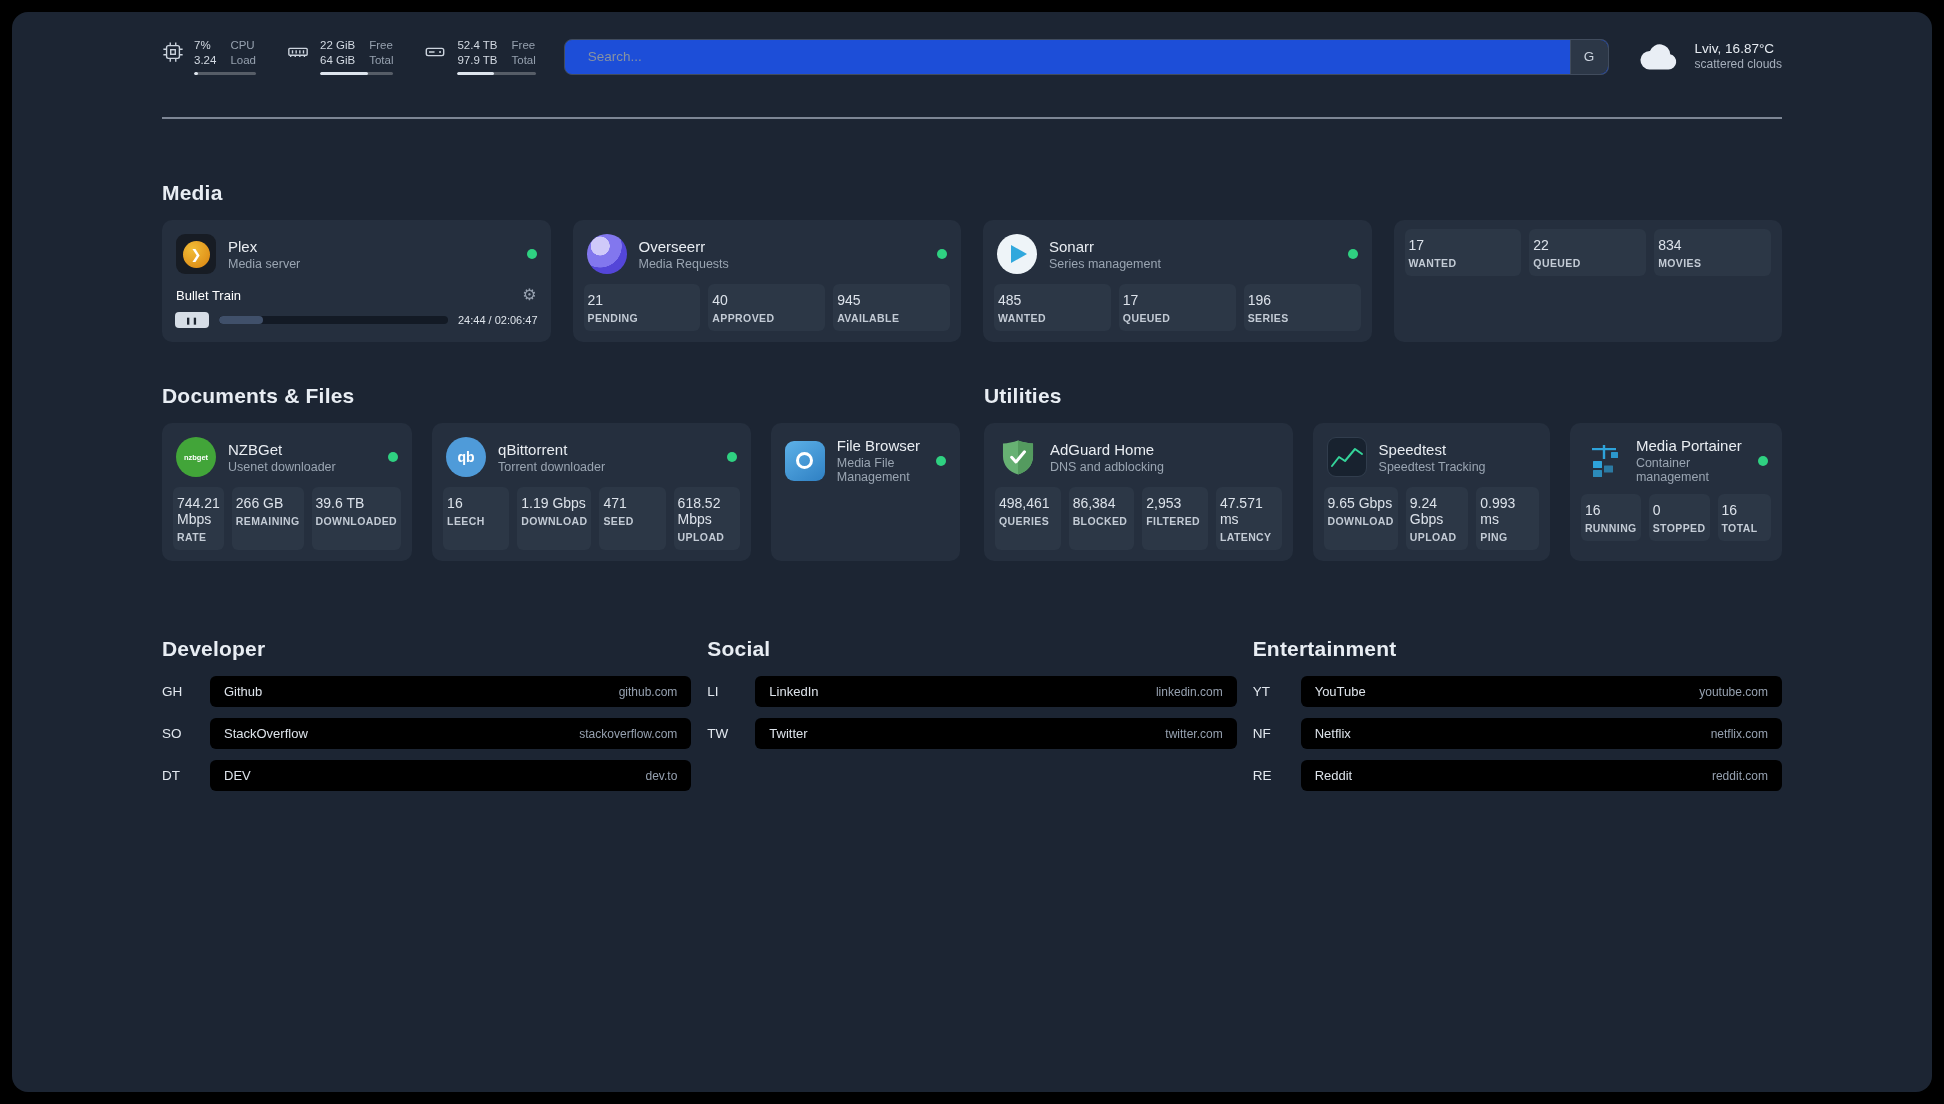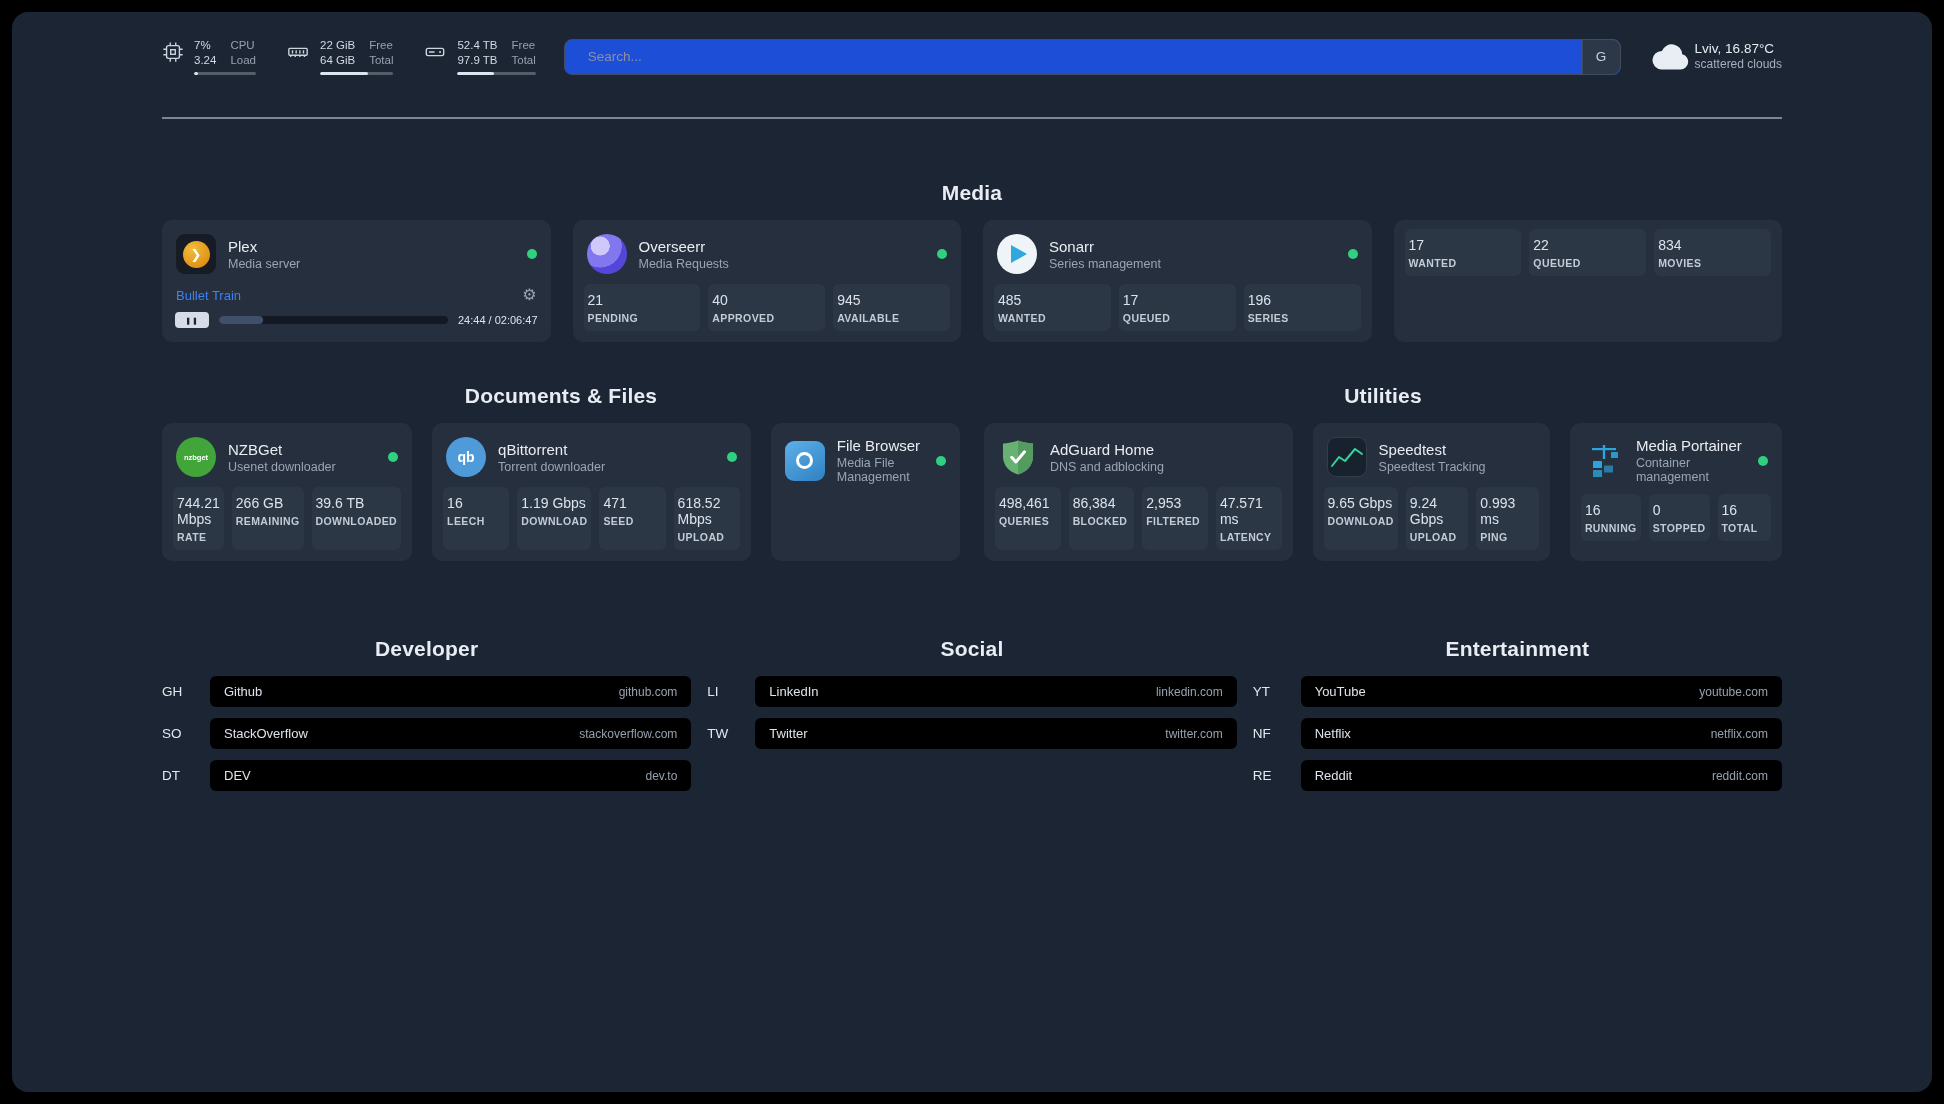--- a/index.html
+++ b/index.html
@@ -21,29 +21,29 @@
 
   .search { position:relative; flex:1; display:flex; }
   .search input { width:100%; height:36px; background:#1d4ed8; border:1px solid #414c5d; border-radius:8px;
                   color:#dfe5ec; padding:0 52px 0 23px; font-size:13.5px; outline:none;
                   font-family:"Liberation Sans","DejaVu Sans",sans-serif; }
   .search input::placeholder { color:#8792a2; }
   .gbtn { position:absolute; right:1px; top:1px; bottom:1px; width:38px; background:#2c3747;
           border:none; border-left:1px solid #414c5d; border-radius:0 8px 8px 0; color:#ccd4df;
           font-size:13.5px; cursor:pointer; }
 
-  .weather { display:flex; align-items:center; gap:4px; }
+  .weather { display:flex; align-items:center; gap:16px; }
   .weather .wtxt { line-height:1.25; }
   .w-loc { font-size:13.5px; color:#e6ebf1; }
   .w-cond { font-size:12px; color:#a6afbc; }
 
   .divider { margin-top:42px; border-bottom:2px solid rgba(205,215,230,0.55); }
 
   
-  .section-title { font-size:21px; font-weight:600; color:#e8edf3; letter-spacing:.2px; margin-bottom:15px;text-align:center; }
+  .section-title { font-size:21px; font-weight:600; color:#e8edf3; letter-spacing:.2px; margin-bottom:15px; }
   .media-section { margin-top:62px; }
   .media-row { display:grid; grid-template-columns:repeat(4,1fr); gap:22px; }
 
   .card { background:#252f3e; border-radius:10px; padding:9px 11px 11px; }
   .card-head { display:flex; align-items:center; gap:12px; padding:5px 3px 10px; cursor:pointer; }
   .svc-text { min-width:0; }
   .svc-name { font-size:15px; font-weight:500; color:#e9edf2; }
   .svc-desc { font-size:12.5px; color:#9aa5b2; margin-top:2px; }
   .dot { width:10px; height:10px; border-radius:50%; background:#2fd181; margin-left:auto; flex:0 0 auto; }
 
@@ -61,21 +61,21 @@
                  font-size:13px; font-weight:700; line-height:1; }
   .ovsr-tile { background:radial-gradient(circle at 33% 30%, #cfc9f9 0 24%, #8277ee 25% 55%, #5446d8 56% 100%); }
   .nzb-tile { background:#42a539; color:#fff; font-size:7.5px; font-weight:700; }
   .qb-tile { background:#4f9bd9; color:#fff; font-size:14px; font-weight:700; }
   .fb-tile { background:linear-gradient(145deg,#5db1e8,#2f80c3); }
   .fb-ring { width:17px; height:17px; border:3.5px solid #fff; border-radius:50%; }
   .st-tile { background:#18222f; border:1px solid #313d4d; }
 
   
   .plex-now { display:flex; align-items:center; justify-content:space-between; padding:3px 3px 9px; }
-  .now-title { font-size:13px; color:#3b82f6; }
+  .now-title { font-size:13px; color:#ffffff; }
   .gear { color:#97a1af; font-size:16px; line-height:1; background:none; border:none; cursor:pointer; }
   .plex-player { display:flex; align-items:center; gap:10px; padding:0 2px; }
   .pause { background:#d6dde6; color:#1d2531; border:none; border-radius:4px; height:16px; min-width:34px;
            font-size:7px; letter-spacing:1px; line-height:1; cursor:pointer; }
   .pbar { flex:1; height:8px; border-radius:4px; background:#131a25; overflow:hidden; cursor:pointer; }
   .pbar i { display:block; height:100%; background:#40506a; border-radius:4px; }
   .ptime { font-size:11px; color:#dde3ea; white-space:nowrap; }
 
   
   .columns { display:grid; grid-template-columns:1fr 1fr; gap:24px; margin-top:42px; }

